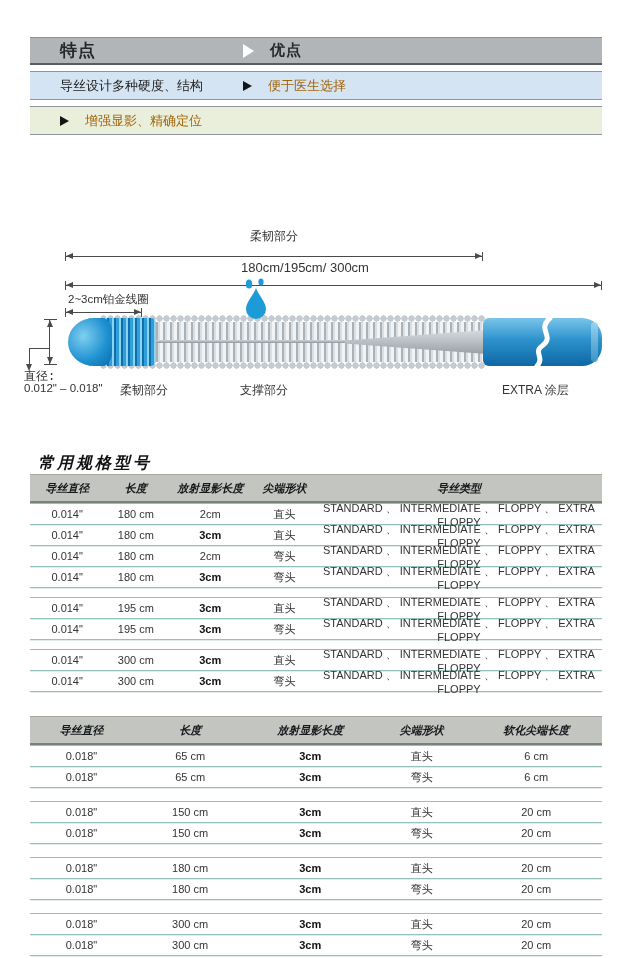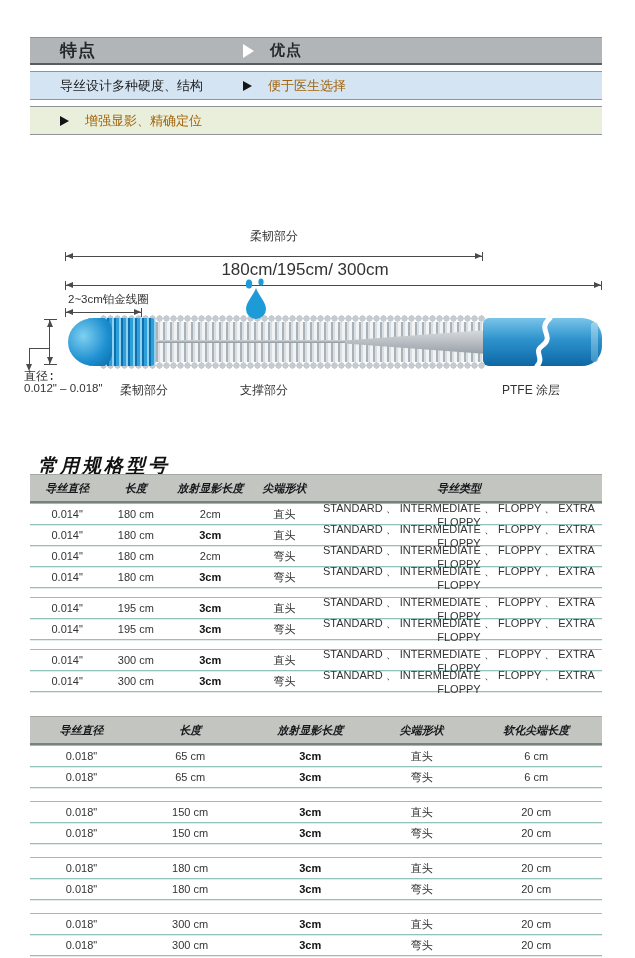--- a/index.html
+++ b/index.html
@@ -56,21 +56,21 @@
   .vdim{position:absolute;left:49px;top:98px;height:44px;width:0;border-left:1px solid #4a4a4a;}
   .vdim .vtick-t{position:absolute;top:-1px;left:-6px;width:13px;height:1px;background:#4a4a4a;}
   .vdim .vtick-b{position:absolute;bottom:-1px;left:-6px;width:13px;height:1px;background:#4a4a4a;}
   .vdim .varr-up{position:absolute;top:0;left:-3px;width:0;height:0;border-left:3px solid transparent;border-right:3px solid transparent;border-bottom:7px solid #4a4a4a;}
   .vdim .varr-dn{position:absolute;bottom:0;left:-3px;width:0;height:0;border-left:3px solid transparent;border-right:3px solid transparent;border-top:7px solid #4a4a4a;}
   .conn-h{position:absolute;left:29px;top:126px;width:20px;border-top:1px solid #4a4a4a;}
   .conn-v{position:absolute;left:29px;top:126px;height:18px;border-left:1px solid #4a4a4a;}
   .conn-arr{position:absolute;left:26px;top:142px;width:0;height:0;border-left:3px solid transparent;border-right:3px solid transparent;border-top:7px solid #4a4a4a;}
 
   
-  .spec-title{position:absolute;left:38px;top:453px;font-size:19px;font-weight:bold;font-style:italic;letter-spacing:3px;color:#111;text-align:right;}
+  .spec-title{position:absolute;left:38px;top:453px;font-size:16px;font-weight:bold;font-style:italic;letter-spacing:3px;color:#111;text-align:right;}
   .spec{position:absolute;left:30px;width:572px;}
   .spec1{top:474px;} .spec2{top:716px;}
   .spec-head{display:flex;align-items:center;height:26px;background:#c3c6c0;
       border-top:1px solid #a4a7a2;border-bottom:2px solid #75827d;}
   .hc{font-size:11px;font-weight:bold;font-style:italic;color:#15181a;text-align:center;box-sizing:border-box;}
   .spec-group{border-top:1px solid #93c0b8;}
   .spec-group + .spec-group{margin-top:9px;}
   .spec2 .spec-group + .spec-group{margin-top:13px;}
   .spec-row{display:flex;align-items:center;height:20px;border-bottom:1px solid #93c0b8;box-shadow:0 1px 0 #e2ece9;}
   .sc{font-size:11px;color:#333;text-align:center;box-sizing:border-box;}
@@ -104,21 +104,21 @@
 
   <section class="diagram">
     <div class="dlabel" style="left:65px;top:6px;width:418px;text-align:center;">柔韧部分</div>
     <div class="dim" style="left:65px;top:34px;width:418px;">
       <i class="tick tl"></i>
         <i class="arr al"></i>
         <i class="arr ar"></i>
         <i class="tick tr"></i>
     </div>
 
-    <div class="dlabel" style="left:65px;top:38px;width:480px;text-align:center;font-size:17px;">180cm/195cm/ 300cm</div>
+    <div class="dlabel" style="left:65px;top:38px;width:480px;text-align:center;font-size:13px;">180cm/195cm/ 300cm</div>
     <div class="dim" style="left:65px;top:63px;width:537px;">
       <i class="tick tl"></i>
         <i class="arr al"></i>
         <i class="arr ar"></i>
         <i class="tick tr"></i>
     </div>
 
     <div class="dlabel" style="left:68px;top:70px;font-size:11.5px;">2~3cm铂金线圈</div>
     <div class="dim" style="left:65px;top:90px;width:77px;">
       <i class="tick tl"></i>
@@ -158,21 +158,21 @@
         <i class="vtick-b"></i>
     </div>
     <div class="conn-h"></div>
     <div class="conn-v"></div>
     <div class="conn-arr"></div>
 
     <div class="dlabel" style="left:24px;top:146px;font-family:Liberation Mono, monospace;">直径:</div>
     <div class="dlabel" style="left:24px;top:160px;font-size:11.5px;">0.012" – 0.018"</div>
     <div class="dlabel" style="left:120px;top:160px;">柔韧部分</div>
     <div class="dlabel" style="left:240px;top:160px;">支撑部分</div>
-    <div class="dlabel" style="left:502px;top:160px;">PTFE 涂层</div>
+    <div class="dlabel" style="left:502px;top:160px;">EXTRA 涂层</div>
   </section>
 
   <div class="spec-title">常用规格型号</div>
   <section class="spec spec1 t1">
     <div class="spec-head" id="spec1-head">
         <span class="hc c0">导丝直径</span>
         <span class="hc c1">长度</span>
         <span class="hc c2">放射显影长度</span>
         <span class="hc c3">尖端形状</span>
         <span class="hc c4">导丝类型</span>

